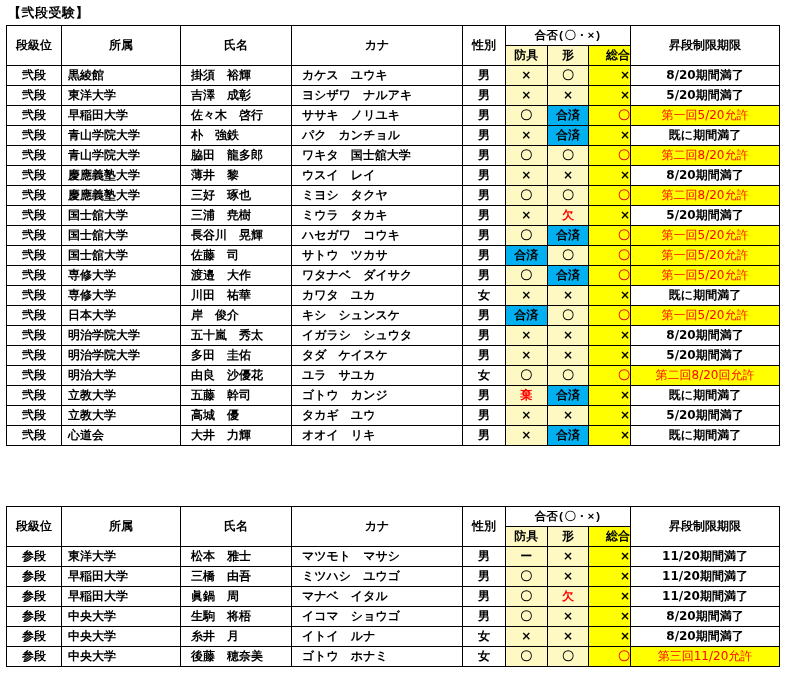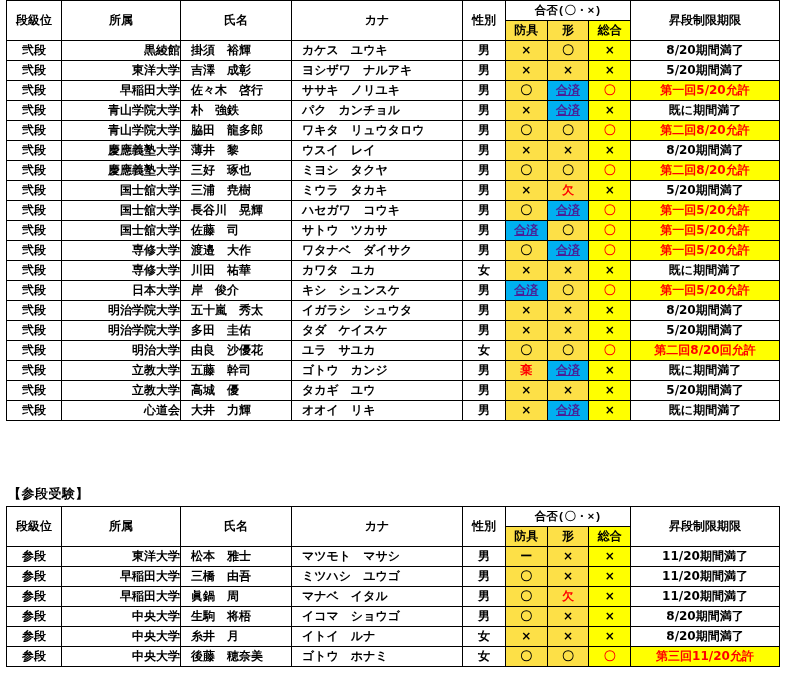--- a/index.html
+++ b/index.html
@@ -31,41 +31,276 @@
     line-height:19px;
     text-align:center;
     font-size:12px;
     font-weight:bold;
     white-space:nowrap;
     overflow:hidden;
   }
   thead td{ background:#ffffff; }
   .hdr-goup{ font-size:11.5px;font-family:Liberation Mono, monospace; }
   .c-rank{ width:54px; }
-  .c-aff{ width:118px; text-align:right; padding-left:6px; }
+  .c-aff{ width:118px; text-align:left; padding-left:6px; }
   .c-name{ width:110px; text-align:left; padding-left:10px; }
   .c-kana{ width:170px; text-align:left; padding-left:10px; }
   .c-sex{ width:42px; }
   .c-b{ width:48px; }
   .c-k{ width:48px; }
-  .c-t{ width:48px; }
+  .c-t{ width:48px;text-align:right; }
   .c-lim{ width:148px; }
-  .gray{ background:#fde047; }
+  .gray{ background:#fef9c3; }
   .yellow{ background:#ffff00; }
-  .cyan{ background:#00b0f0; color:#4c1d95;text-decoration:underline; }
+  .cyan{ background:#00b0f0; color:#000000; }
   .red{ color:#ff0000; }
   .red-b{ color:#ff0000; font-weight:bold; }
-  .limit-red{ color:#ff0000; font-weight:bold; background:#ffff00; }
+  .limit-red{ color:#ff0000; font-weight:normal; background:#ffff00; }
   .limit-plain{ font-weight:bold; }
   .spacer{ height:60px; }
   .name-cell{ letter-spacing:0px; }
   .sub-hdr td{ font-size:12px; }
 </style>
 </head>
 <body>
+
+<div class="section">
+  <div class="section-title">【弐段受験】</div>
+  <table>
+    <thead>
+      <tr>
+        <td class="c-rank" rowspan="2">段級位</td>
+        <td class="c-aff" rowspan="2" style="text-align:center;padding-left:0">所属</td>
+        <td class="c-name" rowspan="2" style="text-align:center;padding-left:0">氏名</td>
+        <td class="c-kana" rowspan="2" style="text-align:center;padding-left:0">カナ</td>
+        <td class="c-sex" rowspan="2">性別</td>
+        <td colspan="3" class="hdr-goup">合否(〇・×)</td>
+        <td class="c-lim" rowspan="2">昇段制限期限</td>
+      </tr>
+      <tr class="sub-hdr">
+        <td class="c-b gray">防具</td>
+        <td class="c-k gray">形</td>
+        <td class="c-t yellow">総合</td>
+      </tr>
+    </thead>
+    <tbody>
+        <tr>
+          <td class="c-rank">弐段</td>
+          <td class="c-aff">黒綾館</td>
+          <td class="c-name name-cell">掛須　裕輝</td>
+          <td class="c-kana">カケス　ユウキ</td>
+          <td class="c-sex">男</td>
+          <td class="c-b gray">×</td>
+          <td class="c-k gray">〇</td>
+          <td class="c-t yellow">×</td>
+          <td class="c-lim limit-plain">8/20期間満了</td>
+        </tr>
+        <tr>
+          <td class="c-rank">弐段</td>
+          <td class="c-aff">東洋大学</td>
+          <td class="c-name name-cell">吉澤　成彰</td>
+          <td class="c-kana">ヨシザワ　ナルアキ</td>
+          <td class="c-sex">男</td>
+          <td class="c-b gray">×</td>
+          <td class="c-k gray">×</td>
+          <td class="c-t yellow">×</td>
+          <td class="c-lim limit-plain">5/20期間満了</td>
+        </tr>
+        <tr>
+          <td class="c-rank">弐段</td>
+          <td class="c-aff">早稲田大学</td>
+          <td class="c-name name-cell">佐々木　啓行</td>
+          <td class="c-kana">ササキ　ノリユキ</td>
+          <td class="c-sex">男</td>
+          <td class="c-b gray">〇</td>
+          <td class="c-k cyan">合済</td>
+          <td class="c-t yellow red-b">〇</td>
+          <td class="c-lim limit-red">第一回5/20允許</td>
+        </tr>
+        <tr>
+          <td class="c-rank">弐段</td>
+          <td class="c-aff">青山学院大学</td>
+          <td class="c-name name-cell">朴　強鉄</td>
+          <td class="c-kana">パク　カンチョル</td>
+          <td class="c-sex">男</td>
+          <td class="c-b gray">×</td>
+          <td class="c-k cyan">合済</td>
+          <td class="c-t yellow">×</td>
+          <td class="c-lim limit-plain">既に期間満了</td>
+        </tr>
+        <tr>
+          <td class="c-rank">弐段</td>
+          <td class="c-aff">青山学院大学</td>
+          <td class="c-name name-cell">脇田　龍多郎</td>
+          <td class="c-kana">ワキタ　国士舘大学</td>
+          <td class="c-sex">男</td>
+          <td class="c-b gray">〇</td>
+          <td class="c-k gray">〇</td>
+          <td class="c-t yellow red-b">〇</td>
+          <td class="c-lim limit-red">第二回8/20允許</td>
+        </tr>
+        <tr>
+          <td class="c-rank">弐段</td>
+          <td class="c-aff">慶應義塾大学</td>
+          <td class="c-name name-cell">薄井　黎</td>
+          <td class="c-kana">ウスイ　レイ</td>
+          <td class="c-sex">男</td>
+          <td class="c-b gray">×</td>
+          <td class="c-k gray">×</td>
+          <td class="c-t yellow">×</td>
+          <td class="c-lim limit-plain">8/20期間満了</td>
+        </tr>
+        <tr>
+          <td class="c-rank">弐段</td>
+          <td class="c-aff">慶應義塾大学</td>
+          <td class="c-name name-cell">三好　琢也</td>
+          <td class="c-kana">ミヨシ　タクヤ</td>
+          <td class="c-sex">男</td>
+          <td class="c-b gray">〇</td>
+          <td class="c-k gray">〇</td>
+          <td class="c-t yellow red-b">〇</td>
+          <td class="c-lim limit-red">第二回8/20允許</td>
+        </tr>
+        <tr>
+          <td class="c-rank">弐段</td>
+          <td class="c-aff">国士舘大学</td>
+          <td class="c-name name-cell">三浦　尭樹</td>
+          <td class="c-kana">ミウラ　タカキ</td>
+          <td class="c-sex">男</td>
+          <td class="c-b gray">×</td>
+          <td class="c-k gray red">欠</td>
+          <td class="c-t yellow">×</td>
+          <td class="c-lim limit-plain">5/20期間満了</td>
+        </tr>
+        <tr>
+          <td class="c-rank">弐段</td>
+          <td class="c-aff">国士舘大学</td>
+          <td class="c-name name-cell">長谷川　晃輝</td>
+          <td class="c-kana">ハセガワ　コウキ</td>
+          <td class="c-sex">男</td>
+          <td class="c-b gray">〇</td>
+          <td class="c-k cyan">合済</td>
+          <td class="c-t yellow red-b">〇</td>
+          <td class="c-lim limit-red">第一回5/20允許</td>
+        </tr>
+        <tr>
+          <td class="c-rank">弐段</td>
+          <td class="c-aff">国士舘大学</td>
+          <td class="c-name name-cell">佐藤　司</td>
+          <td class="c-kana">サトウ　ツカサ</td>
+          <td class="c-sex">男</td>
+          <td class="c-b cyan">合済</td>
+          <td class="c-k gray">〇</td>
+          <td class="c-t yellow red-b">〇</td>
+          <td class="c-lim limit-red">第一回5/20允許</td>
+        </tr>
+        <tr>
+          <td class="c-rank">弐段</td>
+          <td class="c-aff">専修大学</td>
+          <td class="c-name name-cell">渡邉　大作</td>
+          <td class="c-kana">ワタナベ　ダイサク</td>
+          <td class="c-sex">男</td>
+          <td class="c-b gray">〇</td>
+          <td class="c-k cyan">合済</td>
+          <td class="c-t yellow red-b">〇</td>
+          <td class="c-lim limit-red">第一回5/20允許</td>
+        </tr>
+        <tr>
+          <td class="c-rank">弐段</td>
+          <td class="c-aff">専修大学</td>
+          <td class="c-name name-cell">川田　祐華</td>
+          <td class="c-kana">カワタ　ユカ</td>
+          <td class="c-sex">女</td>
+          <td class="c-b gray">×</td>
+          <td class="c-k gray">×</td>
+          <td class="c-t yellow">×</td>
+          <td class="c-lim limit-plain">既に期間満了</td>
+        </tr>
+        <tr>
+          <td class="c-rank">弐段</td>
+          <td class="c-aff">日本大学</td>
+          <td class="c-name name-cell">岸　俊介</td>
+          <td class="c-kana">キシ　シュンスケ</td>
+          <td class="c-sex">男</td>
+          <td class="c-b cyan">合済</td>
+          <td class="c-k gray">〇</td>
+          <td class="c-t yellow red-b">〇</td>
+          <td class="c-lim limit-red">第一回5/20允許</td>
+        </tr>
+        <tr>
+          <td class="c-rank">弐段</td>
+          <td class="c-aff">明治学院大学</td>
+          <td class="c-name name-cell">五十嵐　秀太</td>
+          <td class="c-kana">イガラシ　シュウタ</td>
+          <td class="c-sex">男</td>
+          <td class="c-b gray">×</td>
+          <td class="c-k gray">×</td>
+          <td class="c-t yellow">×</td>
+          <td class="c-lim limit-plain">8/20期間満了</td>
+        </tr>
+        <tr>
+          <td class="c-rank">弐段</td>
+          <td class="c-aff">明治学院大学</td>
+          <td class="c-name name-cell">多田　圭佑</td>
+          <td class="c-kana">タダ　ケイスケ</td>
+          <td class="c-sex">男</td>
+          <td class="c-b gray">×</td>
+          <td class="c-k gray">×</td>
+          <td class="c-t yellow">×</td>
+          <td class="c-lim limit-plain">5/20期間満了</td>
+        </tr>
+        <tr>
+          <td class="c-rank">弐段</td>
+          <td class="c-aff">明治大学</td>
+          <td class="c-name name-cell">由良　沙優花</td>
+          <td class="c-kana">ユラ　サユカ</td>
+          <td class="c-sex">女</td>
+          <td class="c-b gray">〇</td>
+          <td class="c-k gray">〇</td>
+          <td class="c-t yellow red-b">〇</td>
+          <td class="c-lim limit-red">第二回8/20回允許</td>
+        </tr>
+        <tr>
+          <td class="c-rank">弐段</td>
+          <td class="c-aff">立教大学</td>
+          <td class="c-name name-cell">五藤　幹司</td>
+          <td class="c-kana">ゴトウ　カンジ</td>
+          <td class="c-sex">男</td>
+          <td class="c-b gray red">棄</td>
+          <td class="c-k cyan">合済</td>
+          <td class="c-t yellow">×</td>
+          <td class="c-lim limit-plain">既に期間満了</td>
+        </tr>
+        <tr>
+          <td class="c-rank">弐段</td>
+          <td class="c-aff">立教大学</td>
+          <td class="c-name name-cell">高城　優</td>
+          <td class="c-kana">タカギ　ユウ</td>
+          <td class="c-sex">男</td>
+          <td class="c-b gray">×</td>
+          <td class="c-k gray">×</td>
+          <td class="c-t yellow">×</td>
+          <td class="c-lim limit-plain">5/20期間満了</td>
+        </tr>
+        <tr>
+          <td class="c-rank">弐段</td>
+          <td class="c-aff">心道会</td>
+          <td class="c-name name-cell">大井　力輝</td>
+          <td class="c-kana">オオイ　リキ</td>
+          <td class="c-sex">男</td>
+          <td class="c-b gray">×</td>
+          <td class="c-k cyan">合済</td>
+          <td class="c-t yellow">×</td>
+          <td class="c-lim limit-plain">既に期間満了</td>
+        </tr>
+      </tbody>
+  </table>
+</div>
+
+<div class="spacer"></div>
 
 <div class="section">
   <table>
     <thead>
       <tr>
         <td class="c-rank" rowspan="2">段級位</td>
         <td class="c-aff" rowspan="2" style="text-align:center;padding-left:0">所属</td>
         <td class="c-name" rowspan="2" style="text-align:center;padding-left:0">氏名</td>
         <td class="c-kana" rowspan="2" style="text-align:center;padding-left:0">カナ</td>
         <td class="c-sex" rowspan="2">性別</td>
@@ -73,255 +308,20 @@
         <td class="c-lim" rowspan="2">昇段制限期限</td>
       </tr>
       <tr class="sub-hdr">
         <td class="c-b gray">防具</td>
         <td class="c-k gray">形</td>
         <td class="c-t yellow">総合</td>
       </tr>
     </thead>
     <tbody>
         <tr>
-          <td class="c-rank">弐段</td>
-          <td class="c-aff">黒綾館</td>
-          <td class="c-name name-cell">掛須　裕輝</td>
-          <td class="c-kana">カケス　ユウキ</td>
-          <td class="c-sex">男</td>
-          <td class="c-b gray">×</td>
-          <td class="c-k gray">〇</td>
-          <td class="c-t yellow">×</td>
-          <td class="c-lim limit-plain">8/20期間満了</td>
-        </tr>
-        <tr>
-          <td class="c-rank">弐段</td>
-          <td class="c-aff">東洋大学</td>
-          <td class="c-name name-cell">吉澤　成彰</td>
-          <td class="c-kana">ヨシザワ　ナルアキ</td>
-          <td class="c-sex">男</td>
-          <td class="c-b gray">×</td>
-          <td class="c-k gray">×</td>
-          <td class="c-t yellow">×</td>
-          <td class="c-lim limit-plain">5/20期間満了</td>
-        </tr>
-        <tr>
-          <td class="c-rank">弐段</td>
-          <td class="c-aff">早稲田大学</td>
-          <td class="c-name name-cell">佐々木　啓行</td>
-          <td class="c-kana">ササキ　ノリユキ</td>
-          <td class="c-sex">男</td>
-          <td class="c-b gray">〇</td>
-          <td class="c-k cyan">合済</td>
-          <td class="c-t yellow red-b">〇</td>
-          <td class="c-lim limit-red">第一回5/20允許</td>
-        </tr>
-        <tr>
-          <td class="c-rank">弐段</td>
-          <td class="c-aff">青山学院大学</td>
-          <td class="c-name name-cell">朴　強鉄</td>
-          <td class="c-kana">パク　カンチョル</td>
-          <td class="c-sex">男</td>
-          <td class="c-b gray">×</td>
-          <td class="c-k cyan">合済</td>
-          <td class="c-t yellow">×</td>
-          <td class="c-lim limit-plain">既に期間満了</td>
-        </tr>
-        <tr>
-          <td class="c-rank">弐段</td>
-          <td class="c-aff">青山学院大学</td>
-          <td class="c-name name-cell">脇田　龍多郎</td>
-          <td class="c-kana">ワキタ　リュウタロウ</td>
-          <td class="c-sex">男</td>
-          <td class="c-b gray">〇</td>
-          <td class="c-k gray">〇</td>
-          <td class="c-t yellow red-b">〇</td>
-          <td class="c-lim limit-red">第二回8/20允許</td>
-        </tr>
-        <tr>
-          <td class="c-rank">弐段</td>
-          <td class="c-aff">慶應義塾大学</td>
-          <td class="c-name name-cell">薄井　黎</td>
-          <td class="c-kana">ウスイ　レイ</td>
-          <td class="c-sex">男</td>
-          <td class="c-b gray">×</td>
-          <td class="c-k gray">×</td>
-          <td class="c-t yellow">×</td>
-          <td class="c-lim limit-plain">8/20期間満了</td>
-        </tr>
-        <tr>
-          <td class="c-rank">弐段</td>
-          <td class="c-aff">慶應義塾大学</td>
-          <td class="c-name name-cell">三好　琢也</td>
-          <td class="c-kana">ミヨシ　タクヤ</td>
-          <td class="c-sex">男</td>
-          <td class="c-b gray">〇</td>
-          <td class="c-k gray">〇</td>
-          <td class="c-t yellow red-b">〇</td>
-          <td class="c-lim limit-red">第二回8/20允許</td>
-        </tr>
-        <tr>
-          <td class="c-rank">弐段</td>
-          <td class="c-aff">国士舘大学</td>
-          <td class="c-name name-cell">三浦　尭樹</td>
-          <td class="c-kana">ミウラ　タカキ</td>
-          <td class="c-sex">男</td>
-          <td class="c-b gray">×</td>
-          <td class="c-k gray red">欠</td>
-          <td class="c-t yellow">×</td>
-          <td class="c-lim limit-plain">5/20期間満了</td>
-        </tr>
-        <tr>
-          <td class="c-rank">弐段</td>
-          <td class="c-aff">国士舘大学</td>
-          <td class="c-name name-cell">長谷川　晃輝</td>
-          <td class="c-kana">ハセガワ　コウキ</td>
-          <td class="c-sex">男</td>
-          <td class="c-b gray">〇</td>
-          <td class="c-k cyan">合済</td>
-          <td class="c-t yellow red-b">〇</td>
-          <td class="c-lim limit-red">第一回5/20允許</td>
-        </tr>
-        <tr>
-          <td class="c-rank">弐段</td>
-          <td class="c-aff">国士舘大学</td>
-          <td class="c-name name-cell">佐藤　司</td>
-          <td class="c-kana">サトウ　ツカサ</td>
-          <td class="c-sex">男</td>
-          <td class="c-b cyan">合済</td>
-          <td class="c-k gray">〇</td>
-          <td class="c-t yellow red-b">〇</td>
-          <td class="c-lim limit-red">第一回5/20允許</td>
-        </tr>
-        <tr>
-          <td class="c-rank">弐段</td>
-          <td class="c-aff">専修大学</td>
-          <td class="c-name name-cell">渡邉　大作</td>
-          <td class="c-kana">ワタナベ　ダイサク</td>
-          <td class="c-sex">男</td>
-          <td class="c-b gray">〇</td>
-          <td class="c-k cyan">合済</td>
-          <td class="c-t yellow red-b">〇</td>
-          <td class="c-lim limit-red">第一回5/20允許</td>
-        </tr>
-        <tr>
-          <td class="c-rank">弐段</td>
-          <td class="c-aff">専修大学</td>
-          <td class="c-name name-cell">川田　祐華</td>
-          <td class="c-kana">カワタ　ユカ</td>
-          <td class="c-sex">女</td>
-          <td class="c-b gray">×</td>
-          <td class="c-k gray">×</td>
-          <td class="c-t yellow">×</td>
-          <td class="c-lim limit-plain">既に期間満了</td>
-        </tr>
-        <tr>
-          <td class="c-rank">弐段</td>
-          <td class="c-aff">日本大学</td>
-          <td class="c-name name-cell">岸　俊介</td>
-          <td class="c-kana">キシ　シュンスケ</td>
-          <td class="c-sex">男</td>
-          <td class="c-b cyan">合済</td>
-          <td class="c-k gray">〇</td>
-          <td class="c-t yellow red-b">〇</td>
-          <td class="c-lim limit-red">第一回5/20允許</td>
-        </tr>
-        <tr>
-          <td class="c-rank">弐段</td>
-          <td class="c-aff">明治学院大学</td>
-          <td class="c-name name-cell">五十嵐　秀太</td>
-          <td class="c-kana">イガラシ　シュウタ</td>
-          <td class="c-sex">男</td>
-          <td class="c-b gray">×</td>
-          <td class="c-k gray">×</td>
-          <td class="c-t yellow">×</td>
-          <td class="c-lim limit-plain">8/20期間満了</td>
-        </tr>
-        <tr>
-          <td class="c-rank">弐段</td>
-          <td class="c-aff">明治学院大学</td>
-          <td class="c-name name-cell">多田　圭佑</td>
-          <td class="c-kana">タダ　ケイスケ</td>
-          <td class="c-sex">男</td>
-          <td class="c-b gray">×</td>
-          <td class="c-k gray">×</td>
-          <td class="c-t yellow">×</td>
-          <td class="c-lim limit-plain">5/20期間満了</td>
-        </tr>
-        <tr>
-          <td class="c-rank">弐段</td>
-          <td class="c-aff">明治大学</td>
-          <td class="c-name name-cell">由良　沙優花</td>
-          <td class="c-kana">ユラ　サユカ</td>
-          <td class="c-sex">女</td>
-          <td class="c-b gray">〇</td>
-          <td class="c-k gray">〇</td>
-          <td class="c-t yellow red-b">〇</td>
-          <td class="c-lim limit-red">第二回8/20回允許</td>
-        </tr>
-        <tr>
-          <td class="c-rank">弐段</td>
-          <td class="c-aff">立教大学</td>
-          <td class="c-name name-cell">五藤　幹司</td>
-          <td class="c-kana">ゴトウ　カンジ</td>
-          <td class="c-sex">男</td>
-          <td class="c-b gray red">棄</td>
-          <td class="c-k cyan">合済</td>
-          <td class="c-t yellow">×</td>
-          <td class="c-lim limit-plain">既に期間満了</td>
-        </tr>
-        <tr>
-          <td class="c-rank">弐段</td>
-          <td class="c-aff">立教大学</td>
-          <td class="c-name name-cell">高城　優</td>
-          <td class="c-kana">タカギ　ユウ</td>
-          <td class="c-sex">男</td>
-          <td class="c-b gray">×</td>
-          <td class="c-k gray">×</td>
-          <td class="c-t yellow">×</td>
-          <td class="c-lim limit-plain">5/20期間満了</td>
-        </tr>
-        <tr>
-          <td class="c-rank">弐段</td>
-          <td class="c-aff">心道会</td>
-          <td class="c-name name-cell">大井　力輝</td>
-          <td class="c-kana">オオイ　リキ</td>
-          <td class="c-sex">男</td>
-          <td class="c-b gray">×</td>
-          <td class="c-k cyan">合済</td>
-          <td class="c-t yellow">×</td>
-          <td class="c-lim limit-plain">既に期間満了</td>
-        </tr>
-      </tbody>
-  </table>
-</div>
-
-<div class="spacer"></div>
-
-<div class="section">
-  <div class="section-title">【参段受験】</div>
-  <table>
-    <thead>
-      <tr>
-        <td class="c-rank" rowspan="2">段級位</td>
-        <td class="c-aff" rowspan="2" style="text-align:center;padding-left:0">所属</td>
-        <td class="c-name" rowspan="2" style="text-align:center;padding-left:0">氏名</td>
-        <td class="c-kana" rowspan="2" style="text-align:center;padding-left:0">カナ</td>
-        <td class="c-sex" rowspan="2">性別</td>
-        <td colspan="3" class="hdr-goup">合否(〇・×)</td>
-        <td class="c-lim" rowspan="2">昇段制限期限</td>
-      </tr>
-      <tr class="sub-hdr">
-        <td class="c-b gray">防具</td>
-        <td class="c-k gray">形</td>
-        <td class="c-t yellow">総合</td>
-      </tr>
-    </thead>
-    <tbody>
-        <tr>
           <td class="c-rank">参段</td>
           <td class="c-aff">東洋大学</td>
           <td class="c-name name-cell">松本　雅士</td>
           <td class="c-kana">マツモト　マサシ</td>
           <td class="c-sex">男</td>
           <td class="c-b gray">ー</td>
           <td class="c-k gray">×</td>
           <td class="c-t yellow">×</td>
           <td class="c-lim limit-plain">11/20期間満了</td>
         </tr>

